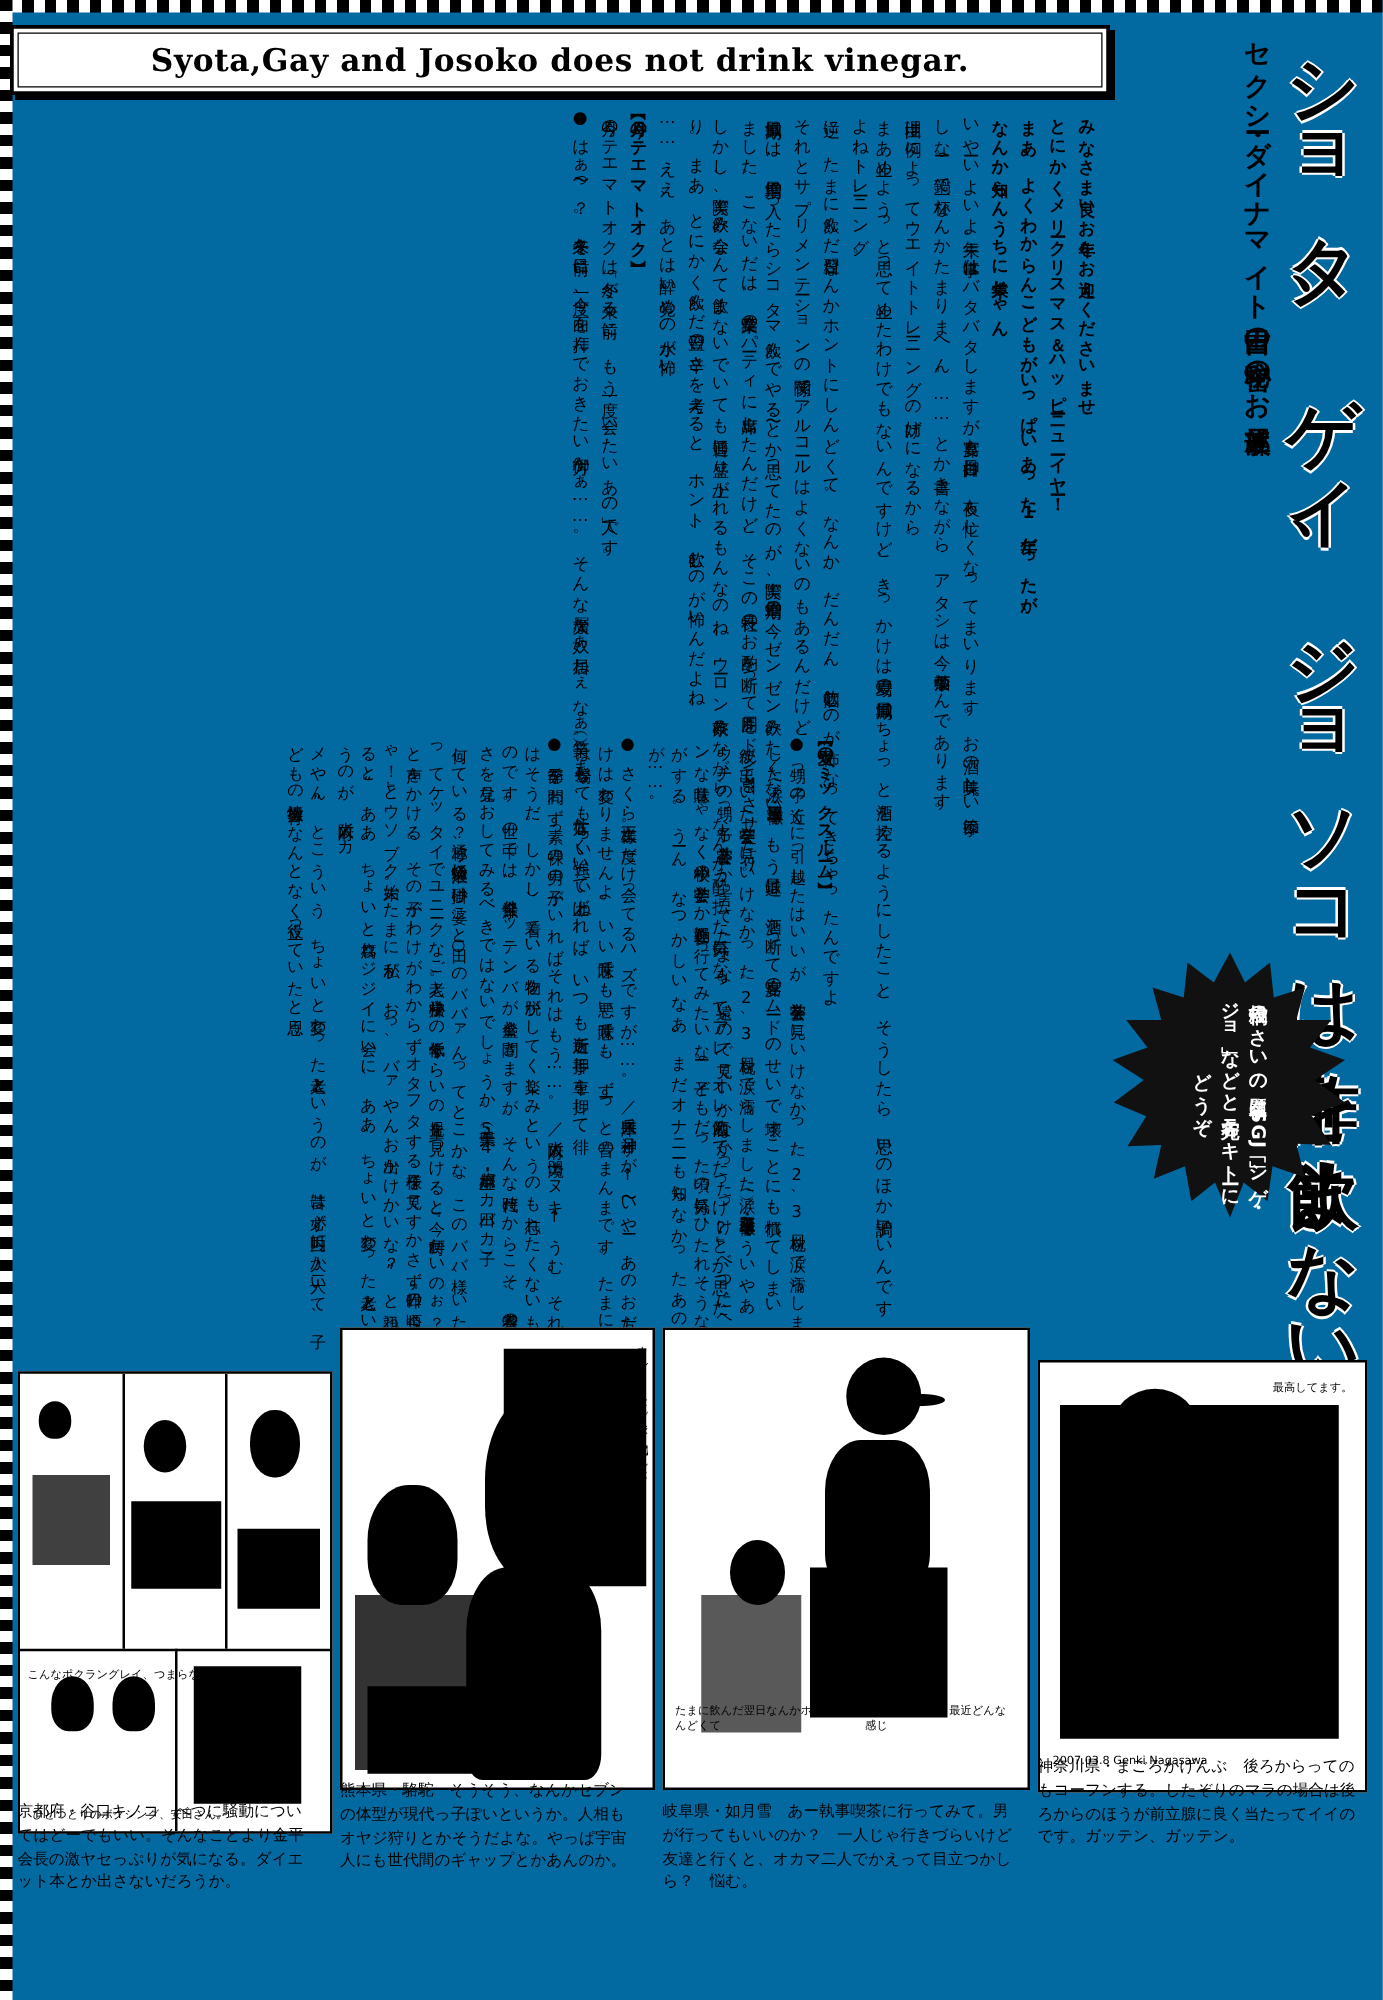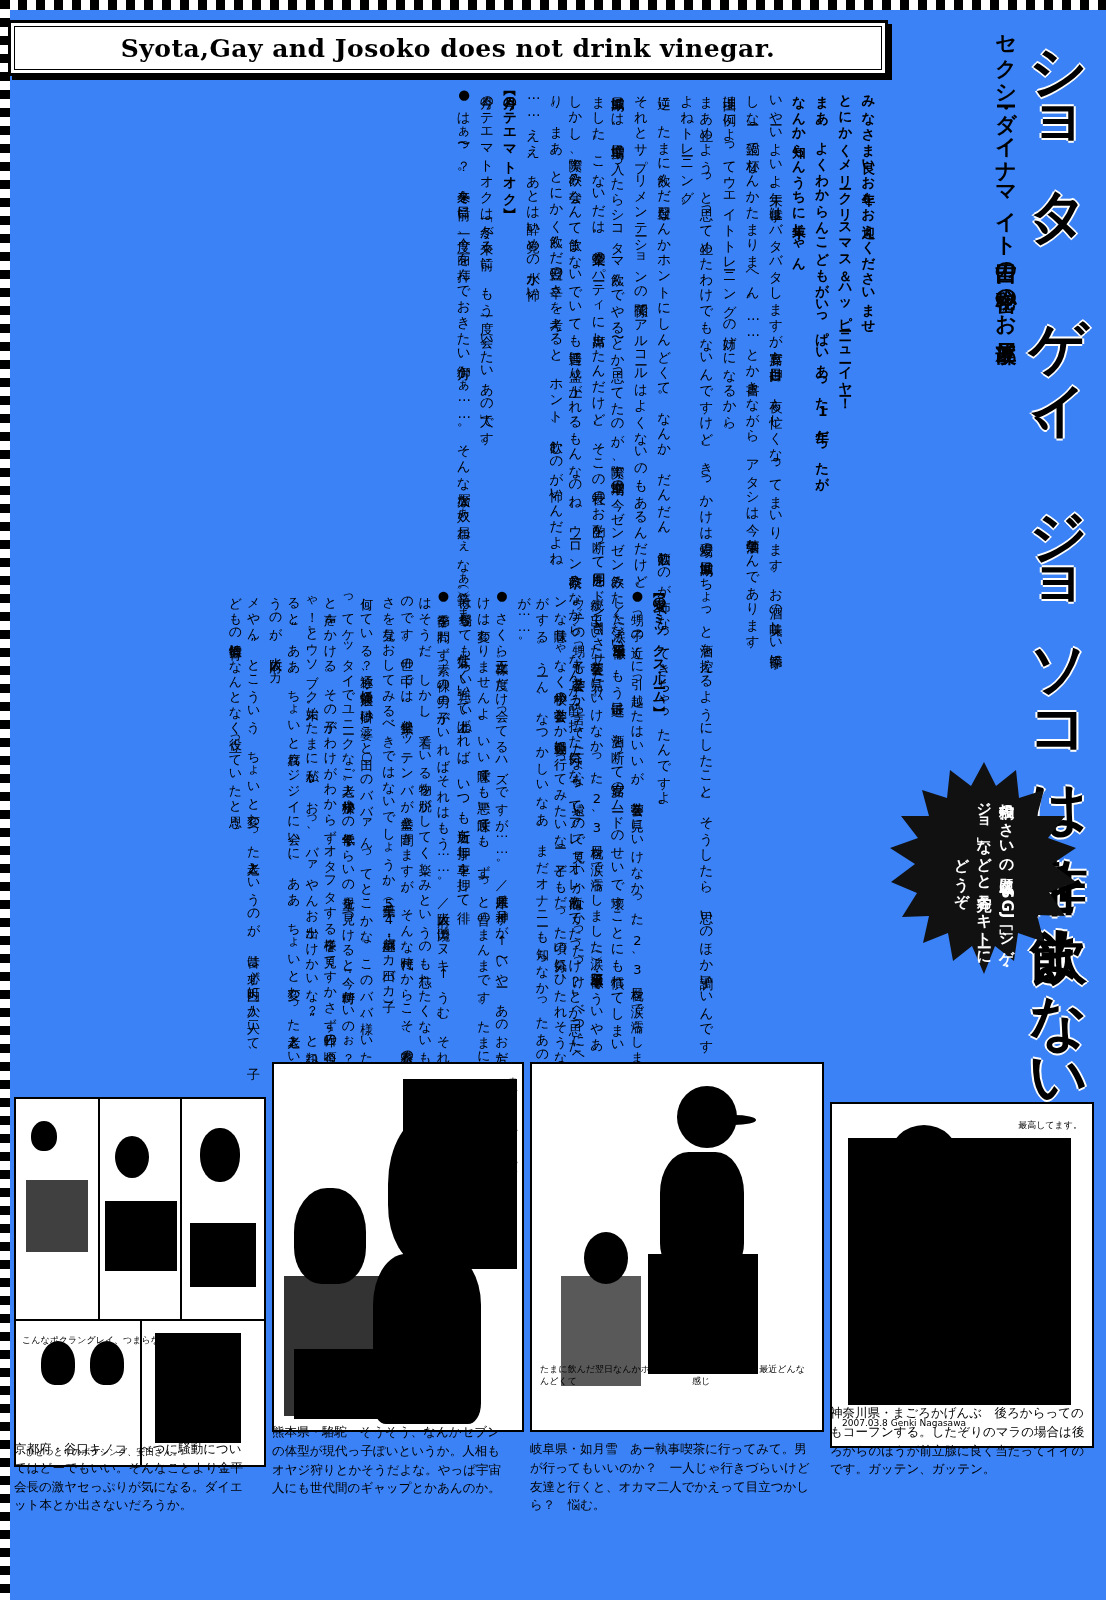--- a/index.html
+++ b/index.html
@@ -7,21 +7,21 @@
     width:1106px;height:1600px;
     background:#ffffff;
     font-family:"DejaVu Sans", sans-serif;
     color:#000;
     position:relative;
     overflow:hidden;
   }
   
   .page{
     position:absolute;inset:0;
-    background:#3b82f6;
+    background:#0369a1;
     padding-left:11px;
   }
   
   .edge-strip{
     position:absolute;left:0;top:0;width:10px;height:1600px;
     background:
       repeating-linear-gradient(180deg,#000 0 9px,#fff 9px 18px);
   }
   .top-strip{
     position:absolute;left:0;top:0;width:1106px;height:10px;
@@ -111,21 +111,21 @@
   
   .panels{
     position:absolute;left:14px;top:1062px;width:1076px;height:520px;
   }
   .panel{
     position:absolute;border:2px solid #000;background:#fff;overflow:hidden;
   }
   .p1{left:0px;top:0px;width:248px;height:366px;margin-top:35px;}
   .p2{left:258px;top:0px;width:248px;height:366px;}
   .p3{left:516px;top:0px;width:290px;height:366px;}
-  .p4{left:816px;top:40px;width:260px;height:342px;text-align:center;}
+  .p4{left:816px;top:26px;width:260px;height:342px;text-align:center;}
 
   .cap{
     position:absolute;
     font-size:12.5px;line-height:1.5;
     writing-mode:horizontal-tb;
   }
   .c1{left:0px;top:378px;width:236px;}
   .c2{left:258px;top:362px;width:240px;font-family:Liberation Mono, monospace;}
   .c3{left:516px;top:378px;width:280px;}
   .c4{left:816px;top:342px;width:258px;}

